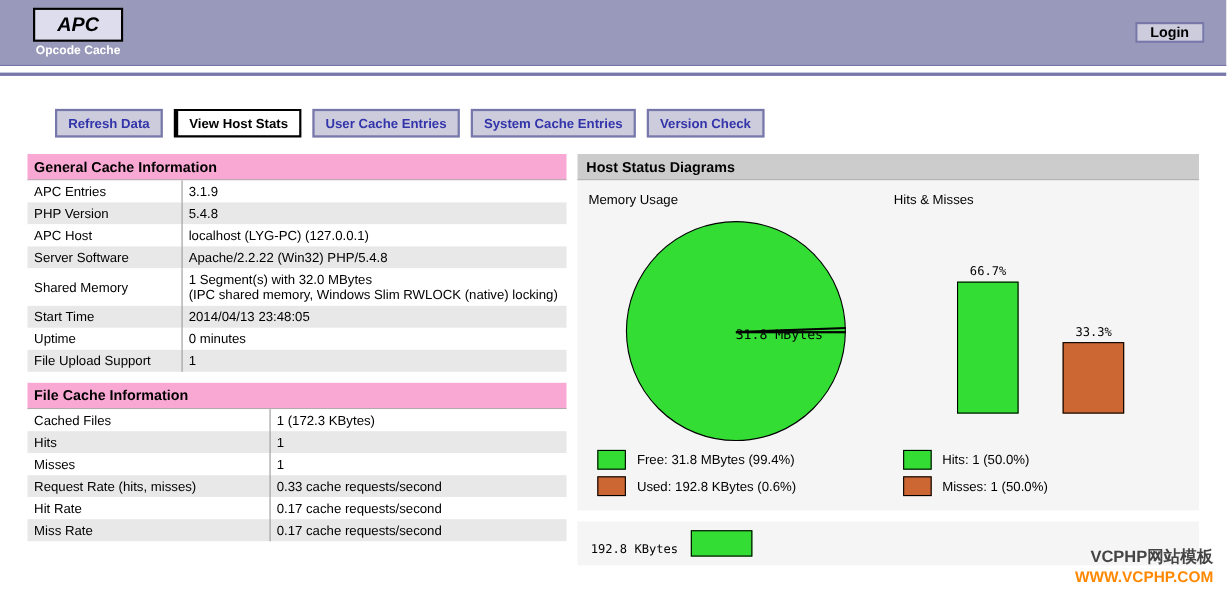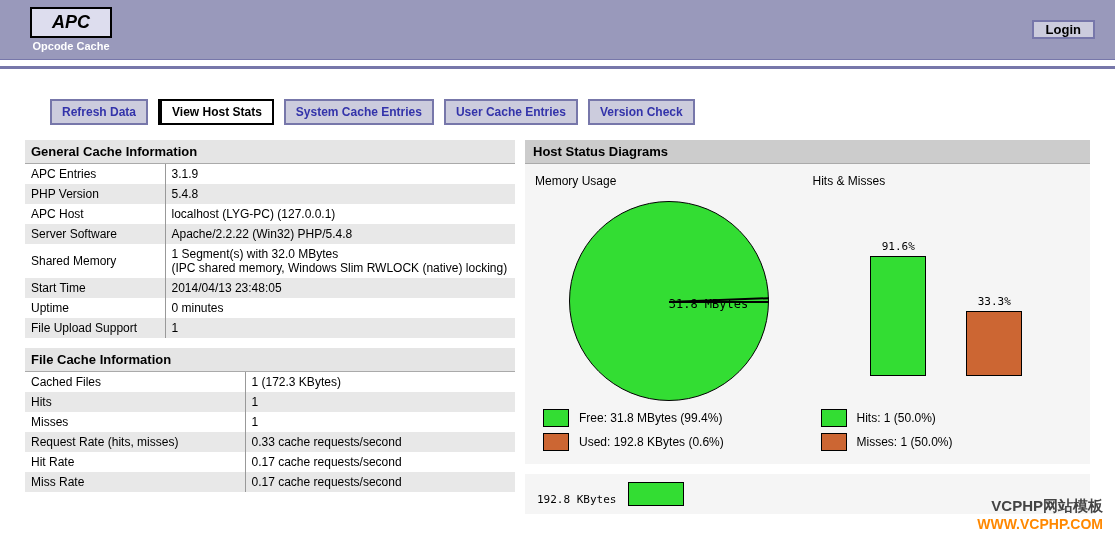--- a/index.html
+++ b/index.html
@@ -83,21 +83,21 @@
     .left-col {
       width: 490px;
     }
     .right-col {
       flex: 1;
     }
     .panel {
       margin-bottom: 10px;
     }
     .panel-header {
-      background: #e5e5e5;
+      background: #f9a8d4;
       padding: 4px 6px;
       font-weight: bold;
       font-size: 13px;
       border-bottom: 1px solid #aaa;
     }
     .info-table {
       width: 100%;
       border-collapse: collapse;
     }
     .info-table td {
@@ -237,22 +237,22 @@
     <div class="logo-sub">Opcode Cache</div>
   </div>
   <button class="login-btn">Login</button>
 </div>
 <div class="header-divider"></div>
 <div class="header-line"></div>
 
 <div class="nav-bar">
   <button class="nav-btn">Refresh Data</button>
   <span class="nav-btn active">View Host Stats</span>
+  <button class="nav-btn">User Cache Entries</button>
   <button class="nav-btn">System Cache Entries</button>
-  <button class="nav-btn">User Cache Entries</button>
   <button class="nav-btn">Version Check</button>
 </div>
 
 <div class="content">
   <div class="left-col">
     <div class="panel">
       <div class="panel-header">General Cache Information</div>
       <table class="info-table">
         <tbody>
             <tr>
@@ -345,21 +345,21 @@
           <div class="legend-row">
             <div class="legend-swatch red"></div>
             <span>Used: 192.8 KBytes (0.6%)</span>
           </div>
         </div>
 
         <div class="diag-col">
           <div class="diag-title">Hits &amp; Misses</div>
           <div class="bar-area">
             <div class="bar-wrap">
-              <div class="bar-label">91.6%</div>
+              <div class="bar-label">66.7%</div>
               <div class="bar green"></div>
             </div>
             <div class="bar-wrap">
               <div class="bar-label">33.3%</div>
               <div class="bar red"></div>
             </div>
           </div>
           <div class="legend-row">
             <div class="legend-swatch green"></div>
             <span>Hits: 1 (50.0%)</span>

